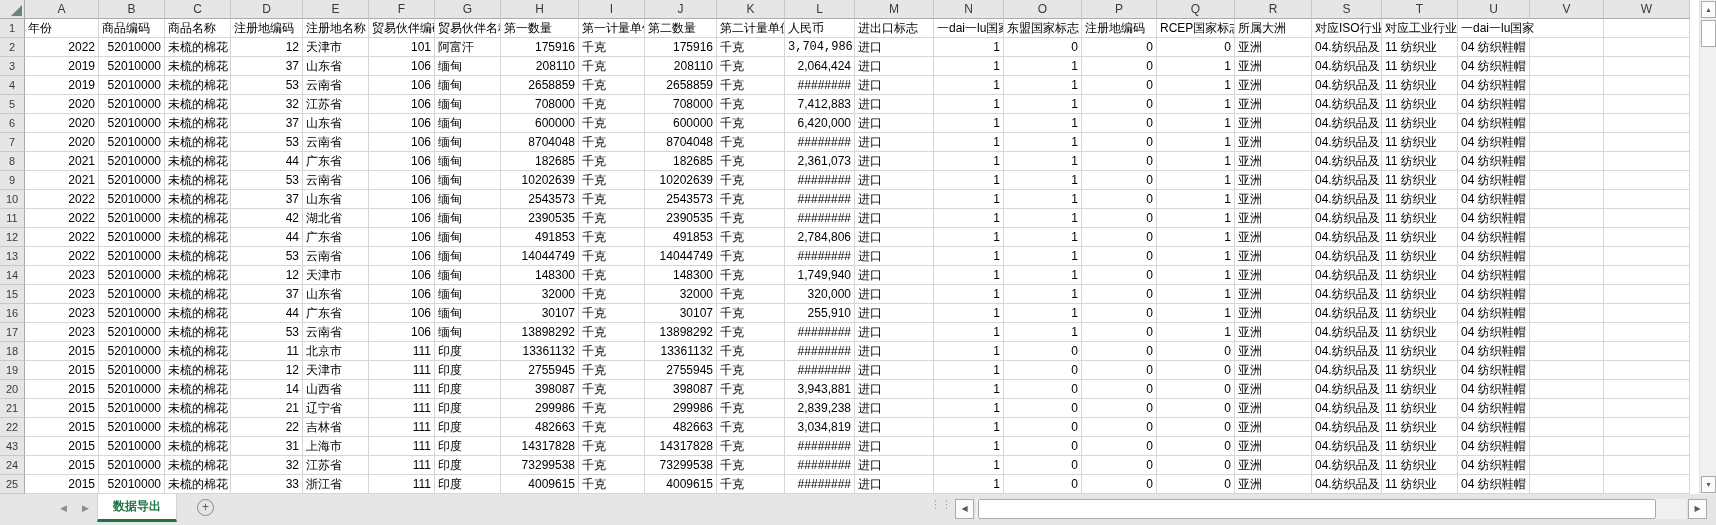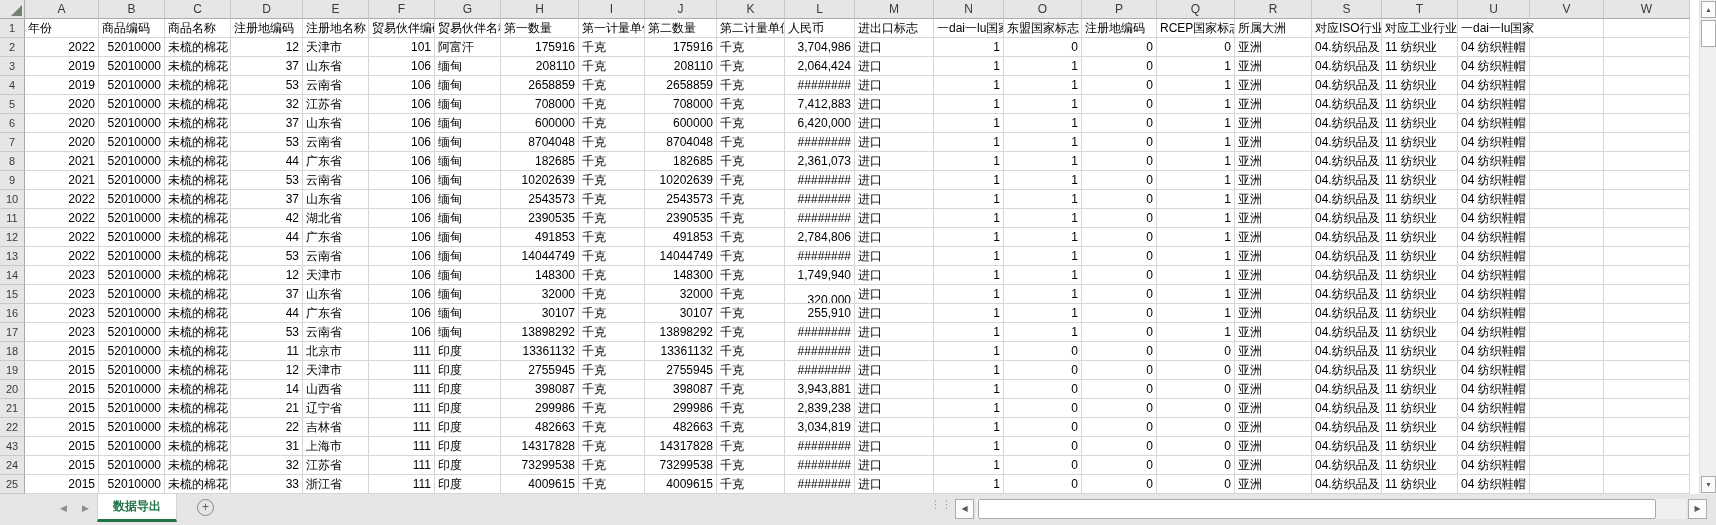--- a/index.html
+++ b/index.html
@@ -115,21 +115,21 @@
           <div class="cell r" style="width: 66px;">52010000</div>
           <div class="cell" style="width: 66px;">未梳的棉花</div>
           <div class="cell r" style="width: 72px;">12</div>
           <div class="cell" style="width: 66px;">天津市</div>
           <div class="cell r" style="width: 66px;">101</div>
           <div class="cell" style="width: 66px;">阿富汗</div>
           <div class="cell r" style="width: 78px;">175916</div>
           <div class="cell" style="width: 66px;">千克</div>
           <div class="cell r" style="width: 72px;">175916</div>
           <div class="cell" style="width: 68px;">千克</div>
-          <div class="cell r" style="width: 70px;">3,704,986</div>
+          <div class="cell r" style="width: 70px; font-family: Liberation Mono, monospace;">3,704,986</div>
           <div class="cell" style="width: 79px;">进口</div>
           <div class="cell r" style="width: 70px;">1</div>
           <div class="cell r" style="width: 78px;">0</div>
           <div class="cell r" style="width: 75px;">0</div>
           <div class="cell r" style="width: 78px;">0</div>
           <div class="cell" style="width: 77px;">亚洲</div>
           <div class="cell" style="width: 70px;">04.纺织品及</div>
           <div class="cell" style="width: 76px;">11 纺织业</div>
           <div class="cell" style="width: 72px;">04 纺织鞋帽</div>
           <div class="cell" style="width: 74px;"></div>
@@ -453,21 +453,21 @@
           <div class="cell r" style="width: 66px;">52010000</div>
           <div class="cell" style="width: 66px;">未梳的棉花</div>
           <div class="cell r" style="width: 72px;">37</div>
           <div class="cell" style="width: 66px;">山东省</div>
           <div class="cell r" style="width: 66px;">106</div>
           <div class="cell" style="width: 66px;">缅甸</div>
           <div class="cell r" style="width: 78px;">32000</div>
           <div class="cell" style="width: 66px;">千克</div>
           <div class="cell r" style="width: 72px;">32000</div>
           <div class="cell" style="width: 68px;">千克</div>
-          <div class="cell r" style="width: 70px; margin-top: 6px;">320,000</div>
+          <div class="cell r" style="width: 70px;">320,000</div>
           <div class="cell" style="width: 79px;">进口</div>
           <div class="cell r" style="width: 70px;">1</div>
           <div class="cell r" style="width: 78px;">1</div>
           <div class="cell r" style="width: 75px;">0</div>
           <div class="cell r" style="width: 78px;">1</div>
           <div class="cell" style="width: 77px;">亚洲</div>
           <div class="cell" style="width: 70px;">04.纺织品及</div>
           <div class="cell" style="width: 76px;">11 纺织业</div>
           <div class="cell" style="width: 72px;">04 纺织鞋帽</div>
           <div class="cell" style="width: 74px;"></div>

